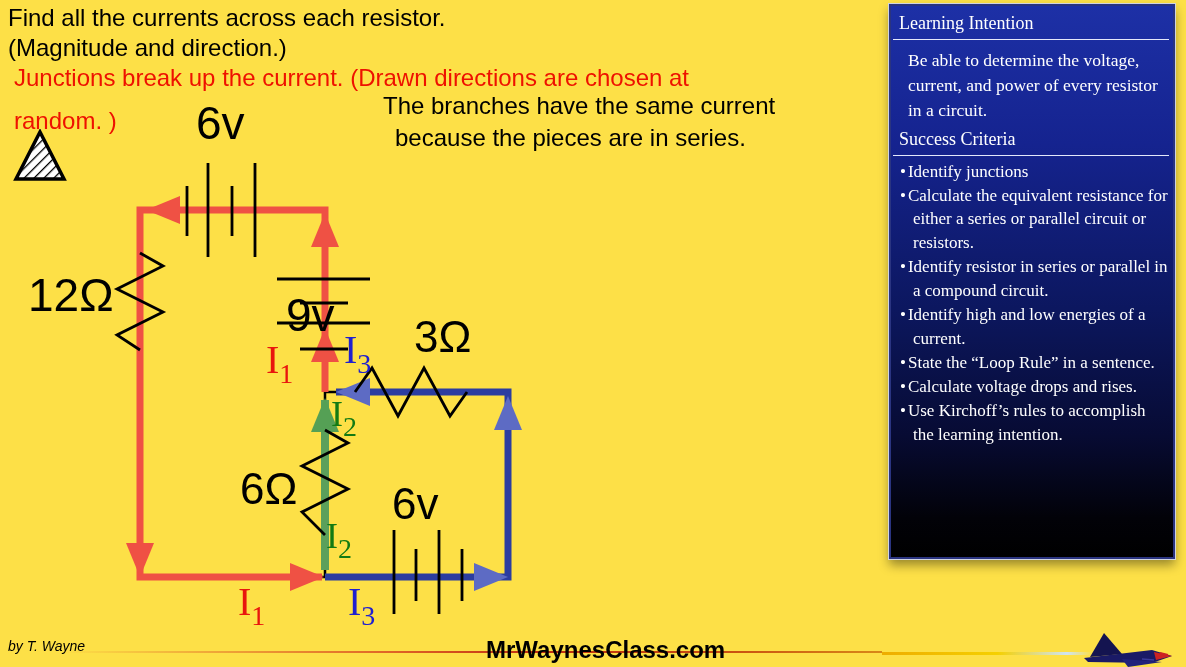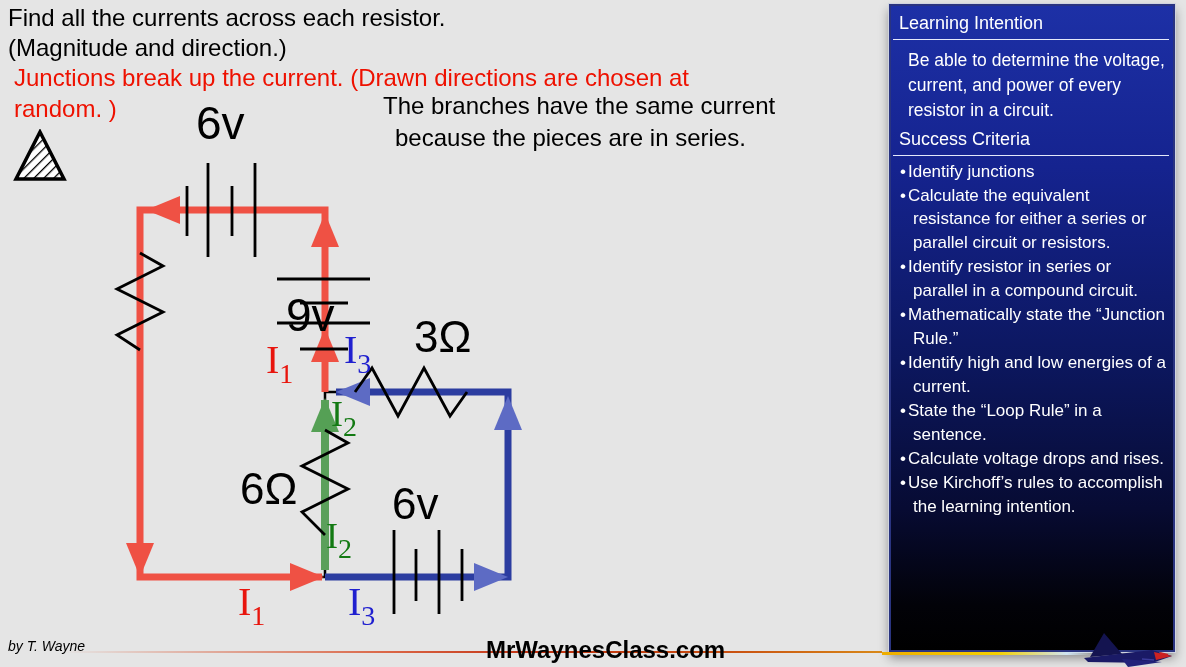--- a/index.html
+++ b/index.html
@@ -1,31 +1,31 @@
 <!DOCTYPE html>
 <html><head>
 <meta charset="utf-8">
 <style>
   html,body{margin:0;padding:0;background:#fff;}
-  #stage{position:relative;width:1186px;height:667px;background:#e5e5e5;overflow:hidden;
+  #stage{position:relative;width:1186px;height:667px;background:#fde047;overflow:hidden;
          font-family:"Liberation Sans",sans-serif;}
   .abs{position:absolute;}
   
   .h-line{font-size:24px;color:#000;line-height:1.2;white-space:nowrap;}
   .h-red{color:#ee1100;}
   
   .comp-label{font-size:46px;color:#000;line-height:1;white-space:nowrap;}
   .cur-label{font-family:"Liberation Serif",serif;font-size:40px;line-height:1;white-space:nowrap;}
   .cur-label sub{font-size:28px;vertical-align:-10px;line-height:0;}
   .c-i1{color:#e8150d;} .c-i2{color:#137a13;} .c-i3{color:#2020cf;}
   
-  #panel{position:absolute;left:889px;top:4px;width:286px;height:648px;
+  #panel{position:absolute;left:889px;top:4px;width:286px;height:555px;
          background:linear-gradient(180deg,#1d30a6 0%,#15238f 25%,#0c175f 55%,#070b33 78%,#020208 93%,#000 100%);
          border:2px solid #2a3480;box-sizing:border-box;color:#fff;
-         box-shadow:0 0 0 1px #d0d4e0, 0 6px 10px rgba(0,0,0,.4);}
+         box-shadow:0 0 0 1px #d0d4e0, 0 6px 10px rgba(0,0,0,.4);font-family:Liberation Serif, serif;}
   .panel-title{font-size:18px;padding:7px 6px 3px 8px;}
   .panel-rule{border-bottom:1.5px solid #e4e8fa;margin:2px 4px 0 2px;}
   .panel-body{font-size:17.5px;line-height:1.42;padding:8px 6px 6px 17px;}
   #criteria{list-style:none;margin:4px 0 0 0;padding:0 4px 0 9px;font-size:17px;line-height:1.41;}
   #criteria li{padding-left:13px;text-indent:-13px;}
   #criteria li::before{content:"\2022";padding-right:2px;}
   
   #credit{font-size:14px;font-style:italic;color:#000;}
   #site{font-size:24px;font-weight:bold;color:#000;line-height:1;}
   #footer-line-red{height:2px;background:linear-gradient(90deg,rgba(220,70,40,0) 0%,rgba(216,70,30,.8) 40%,#c03010 58%,#c84c10 80%,#d88818 100%);}
@@ -33,21 +33,21 @@
   svg{display:block;}
 </style>
 </head>
 <body>
 
 <div id="stage">
 
   <div class="abs h-line" style="left:8px;top:4px;">Find all the currents across each resistor.</div>
   <div class="abs h-line" style="left:8px;top:34px;">(Magnitude and direction.)</div>
   <div class="abs h-line h-red" style="left:14px;top:64px;">Junctions break up the current. (Drawn directions are chosen at</div>
-  <div class="abs h-line h-red" style="left:14px;top:95px;">random. )</div>
+  <div class="abs h-line h-red" style="left:14px;top:107px;">random. )</div>
   <div class="abs h-line" style="left:383px;top:92px;">The branches have the same current</div>
   <div class="abs h-line" style="left:395px;top:124px;">because the pieces are in series.</div>
 
   <svg class="abs" style="left:13px;top:129px;" width="56" height="56" viewBox="0 0 56 56">
     <defs>
       <pattern id="hatch" width="7" height="7" patternUnits="userSpaceOnUse" patternTransform="rotate(45)">
         <rect width="7" height="7" fill="#fff"></rect>
         <line x1="0" y1="0" x2="0" y2="7" stroke="#000" stroke-width="2.6"></line>
       </pattern>
     </defs>
@@ -92,20 +92,21 @@
       <path d="M277,279 H370 M277,323 H370"></path>
       <path d="M300,303 H348 M300,349 H348"></path>
     </g>
     <g stroke="#000" stroke-width="2.8">
       <path d="M394,530 V614 M439,530 V614"></path>
       <path d="M416,549 V601 M462,549 V601"></path>
     </g>
   </svg>
 
   <div class="abs comp-label" style="left:196px;top:100px;">6v</div>
+  <div class="abs comp-label" style="left:28px;top:272px;">12Ω</div>
   <div class="abs comp-label" style="left:238px;top:292px;margin-left:48px;">9v</div>
   <div class="abs comp-label" style="left:414px;top:315px;font-size:44px;">3Ω</div>
   <div class="abs comp-label" style="left:240px;top:467px;font-size:44px;">6Ω</div>
   <div class="abs comp-label" style="left:392px;top:482px;font-size:44px;">6v</div>
 
   <div class="abs cur-label c-i1" style="left:266px;top:340px;"><span>I</span><sub>1</sub></div>
   <div class="abs cur-label c-i3" style="left:344px;top:330px;"><span>I</span><sub>3</sub></div>
   <div class="abs cur-label c-i2" style="left:331px;top:396px;font-size:36px;"><span>I</span><sub>2</sub></div>
   <div class="abs cur-label c-i2" style="left:326px;top:518px;font-size:36px;"><span>I</span><sub>2</sub></div>
   <div class="abs cur-label c-i1" style="left:238px;top:582px;"><span>I</span><sub>1</sub></div>
@@ -114,21 +115,20 @@
   <div id="panel">
     <div class="panel-title">Learning Intention</div>
     <div class="panel-rule"></div>
     <div class="panel-body">Be able to determine the voltage, current, and power of every resistor in a circuit.</div>
     <div class="panel-title" style="padding-top:0;">Success Criteria</div>
     <div class="panel-rule"></div>
     <ul id="criteria">
       <li>Identify junctions</li>
       <li>Calculate the equivalent resistance for either a series or parallel circuit or resistors.</li>
       <li>Identify resistor in series or parallel in a compound circuit.</li>
-      <li>Mathematically state the “Junction Rule.”</li>
       <li>Identify high and low energies of a current.</li>
       <li>State the “Loop Rule” in a sentence.</li>
       <li>Calculate voltage drops and rises.</li>
       <li>Use Kirchoff’s rules to accomplish the learning intention.</li>
     </ul>
   </div>
 
   <div id="footer-line-red" class="abs" style="left:60px;top:651px;width:822px;"></div>
   <div id="footer-line-yellow" class="abs" style="left:882px;top:652px;width:210px;"></div>
   <div id="credit" class="abs" style="left:8px;top:638px;">by T. Wayne</div>

